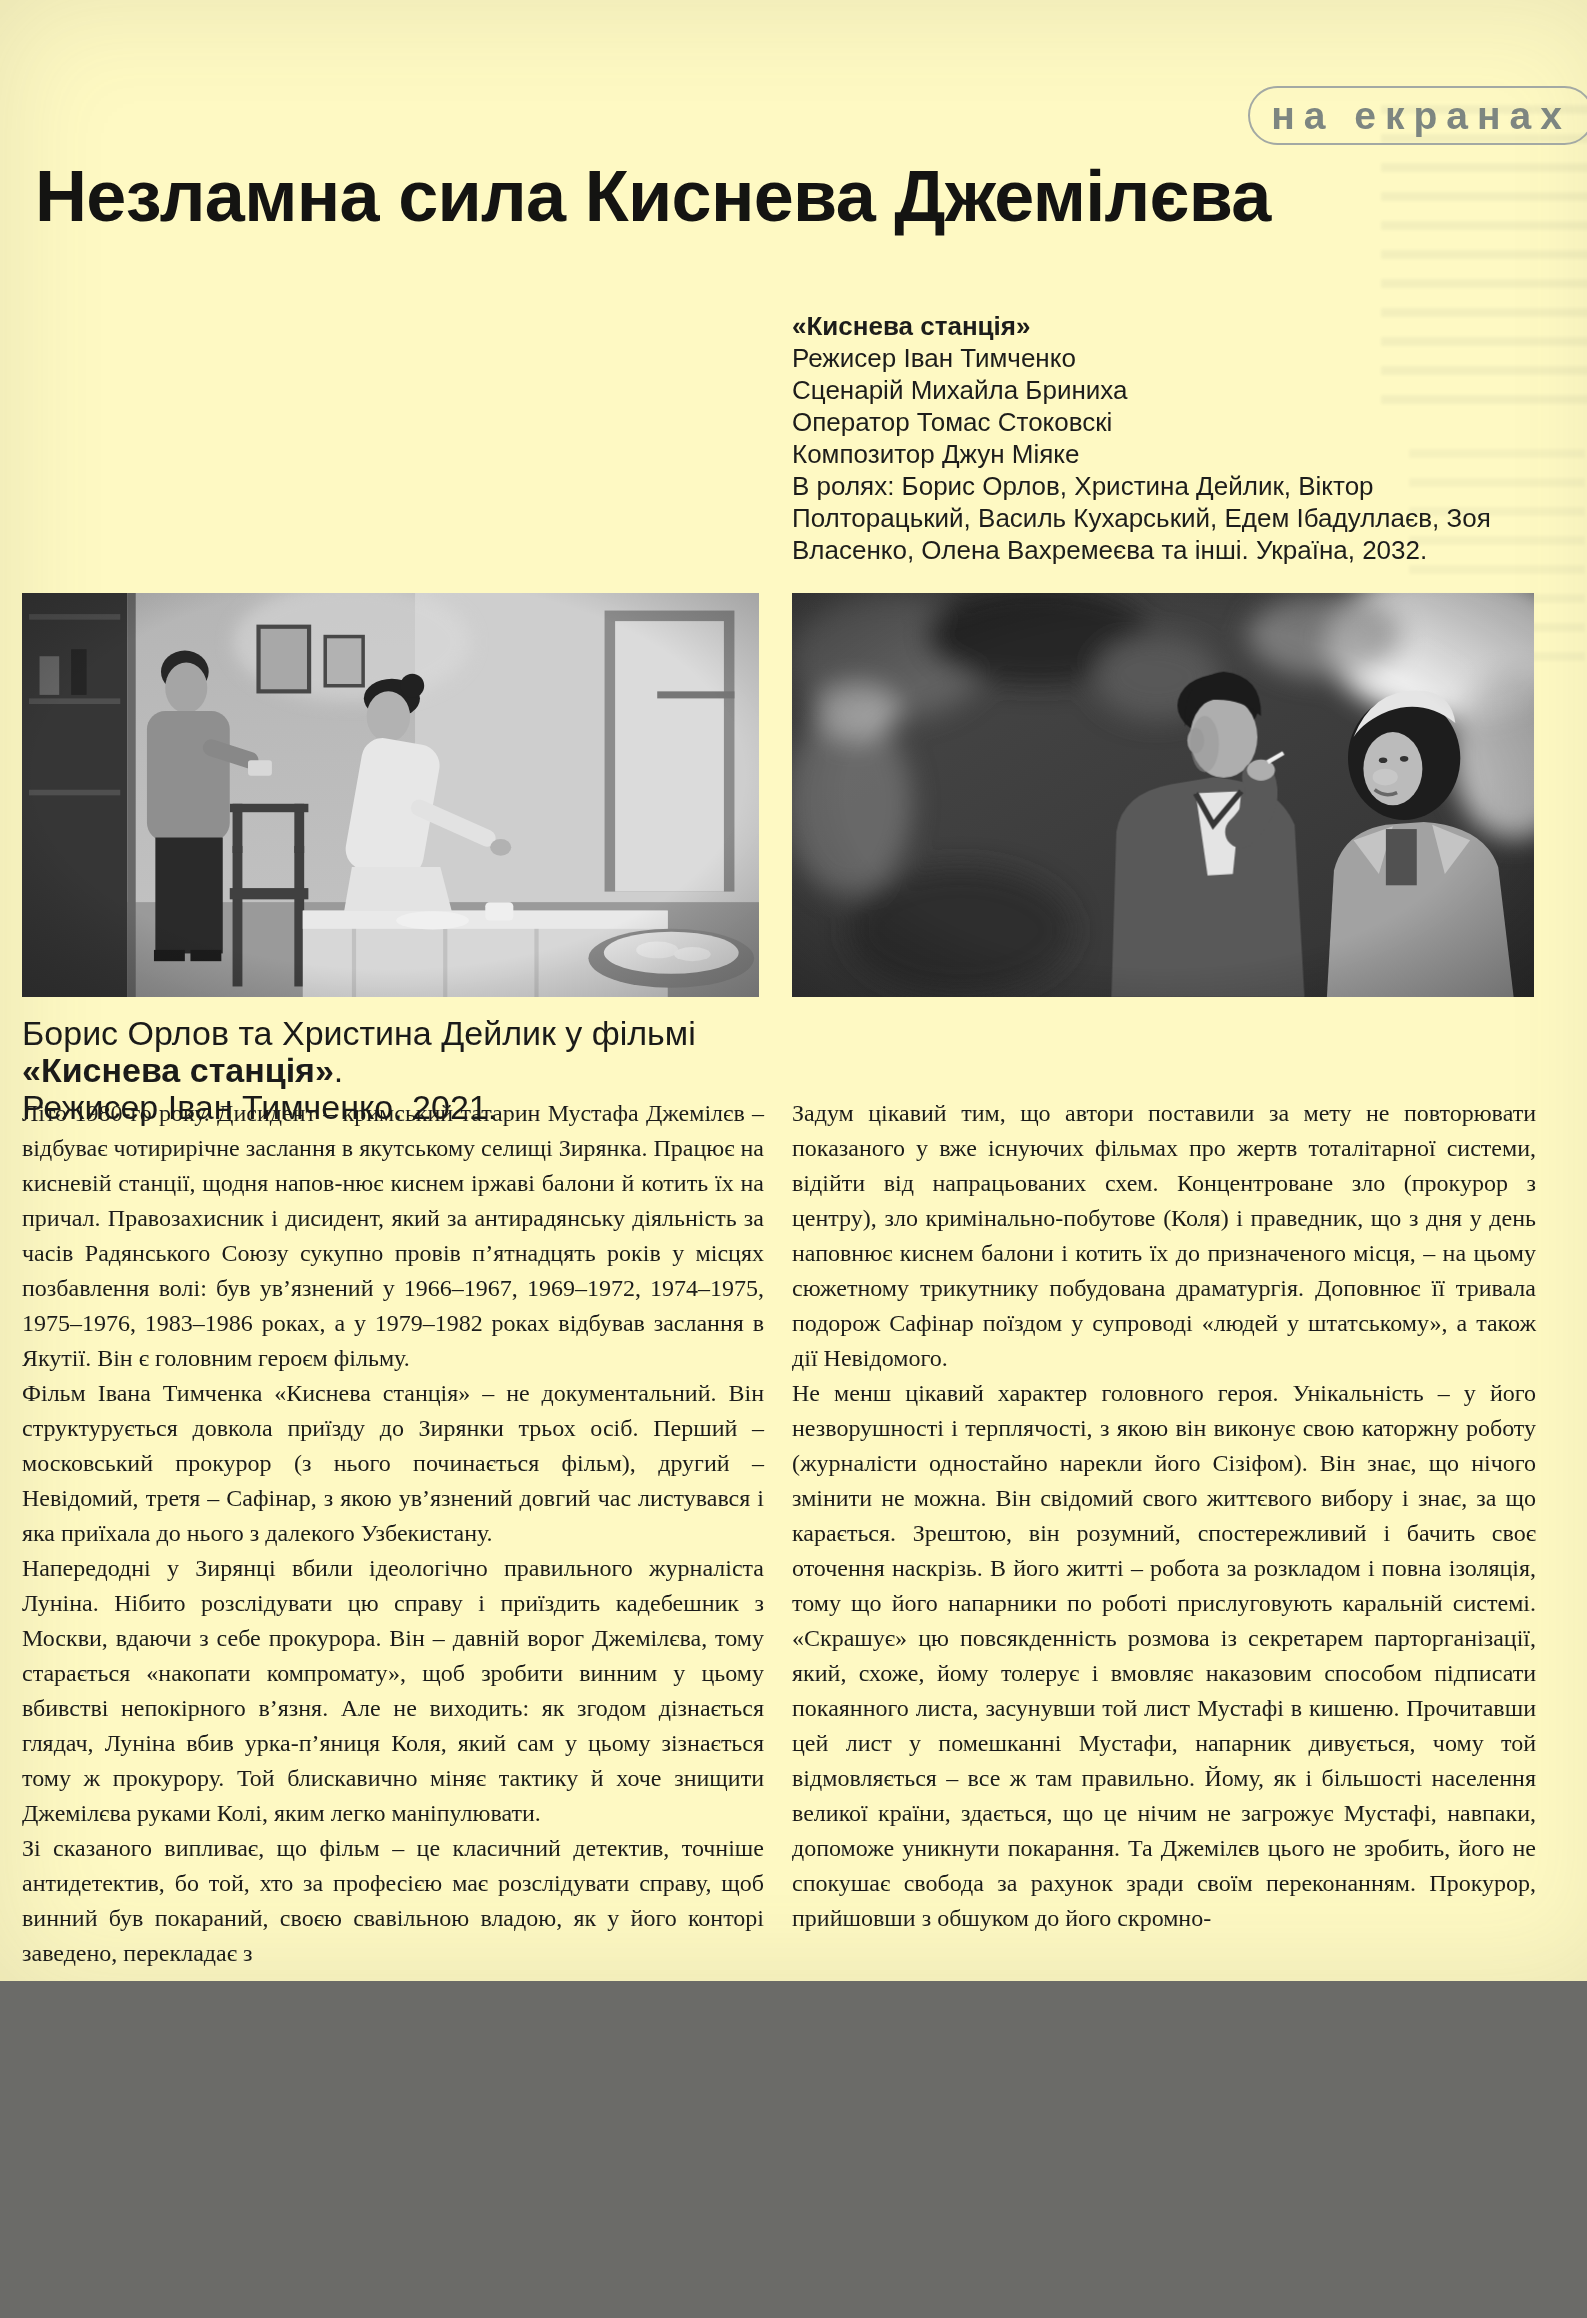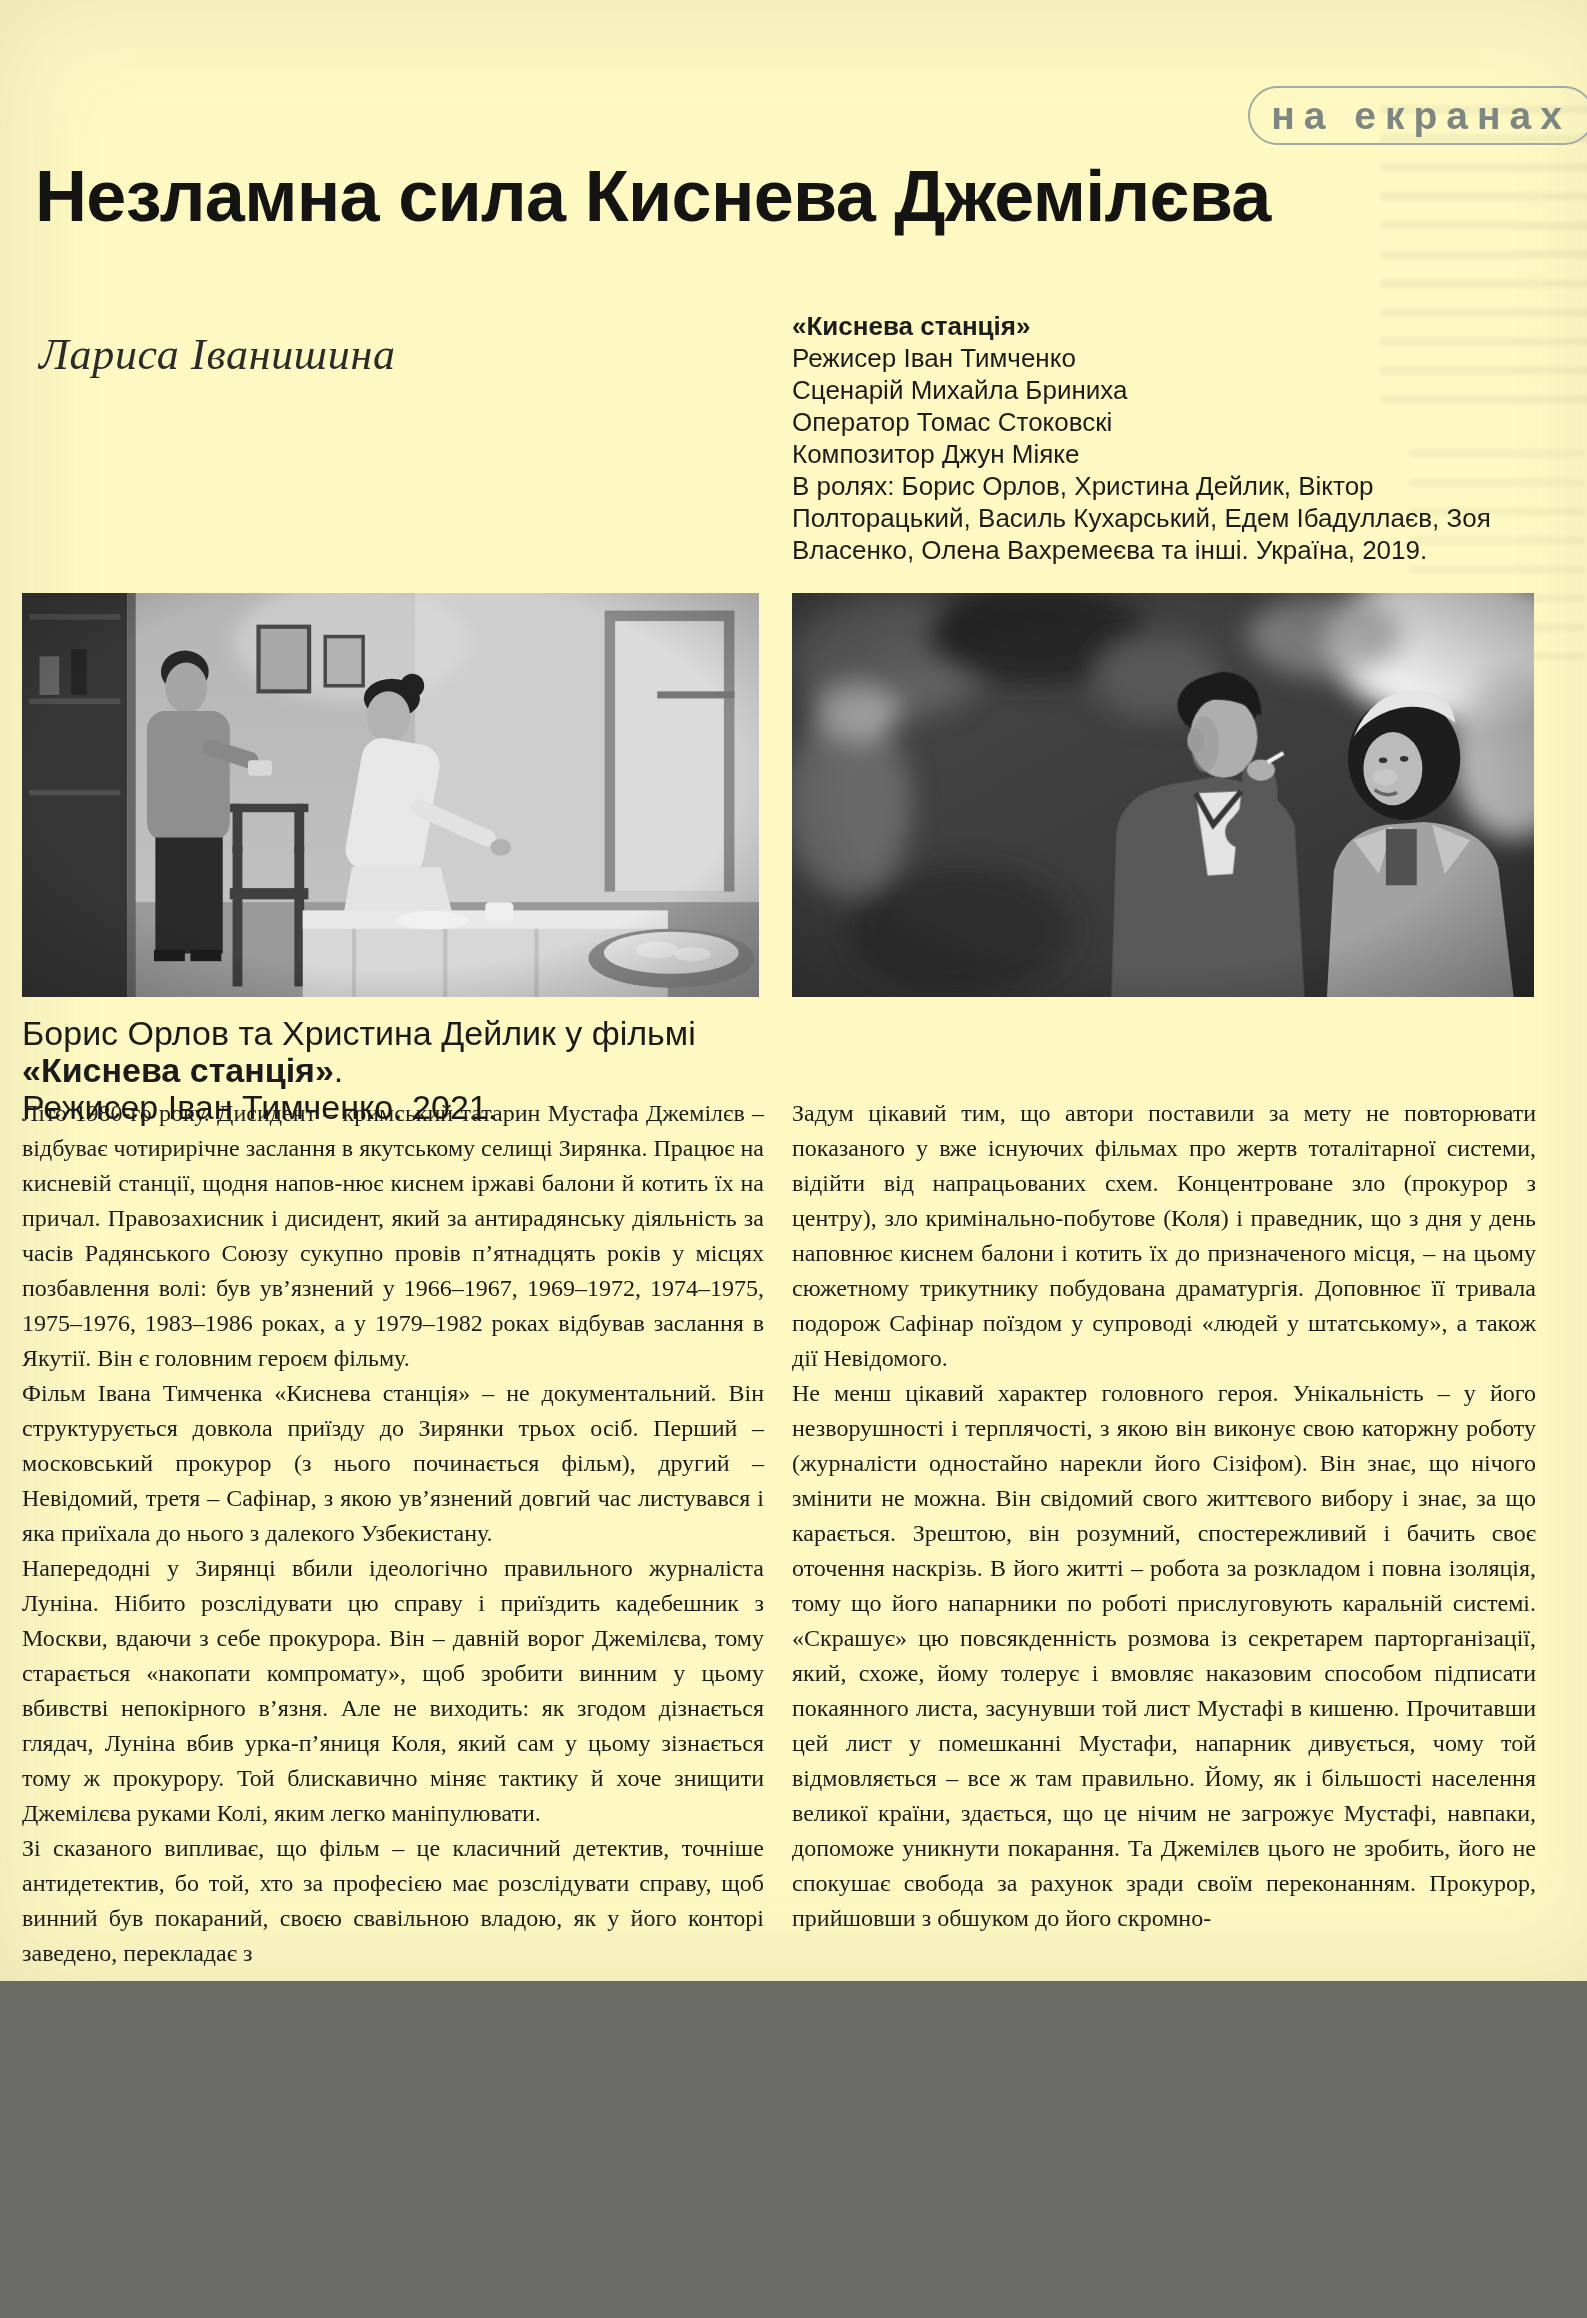--- a/index.html
+++ b/index.html
@@ -63,31 +63,30 @@
 
 <div class="page">
 
   <div class="ghost ghost-a"></div>
   <div class="ghost ghost-b"></div>
 
   <div class="rubric">на екранах</div>
 
   <h1 class="title">Незламна сила Киснева Джемілєва</h1>
 
-  <div class="author">Лариса Іванишина</div>
 
   <div class="credits">
     <p class="film">«Киснева станція»</p>
     <div>
         <p>Режисер Іван Тимченко</p>
         <p>Сценарій Михайла Бриниха</p>
         <p>Оператор Томас Стоковскі</p>
         <p>Композитор Джун Міяке</p>
       </div>
-    <p>В ролях: Борис Орлов, Христина Дейлик, Віктор Полторацький, Василь Кухарський, Едем Ібадуллаєв, Зоя Власенко, Олена Вахремеєва та інші. Україна, 2019.</p>
+    <p>В ролях: Борис Орлов, Христина Дейлик, Віктор Полторацький, Василь Кухарський, Едем Ібадуллаєв, Зоя Власенко, Олена Вахремеєва та інші. Україна, 2032.</p>
   </div>
 
   <div class="photo left" role="img" aria-label="Чорно-білий кадр: кімната, чоловік і жінка в білій сукні біля столу">
     <svg viewBox="0 0 1050 575" preserveAspectRatio="none">
       <defs>
         <linearGradient id="lwall" x1="0" y1="0" x2="0" y2="1">
           <stop offset="0" stop-color="#b7b4ae"></stop>
             <stop offset="1" stop-color="#c6c3bc"></stop>
         </linearGradient>
         <radialGradient id="lvig" cx="0.5" cy="0.45" r="0.8">

